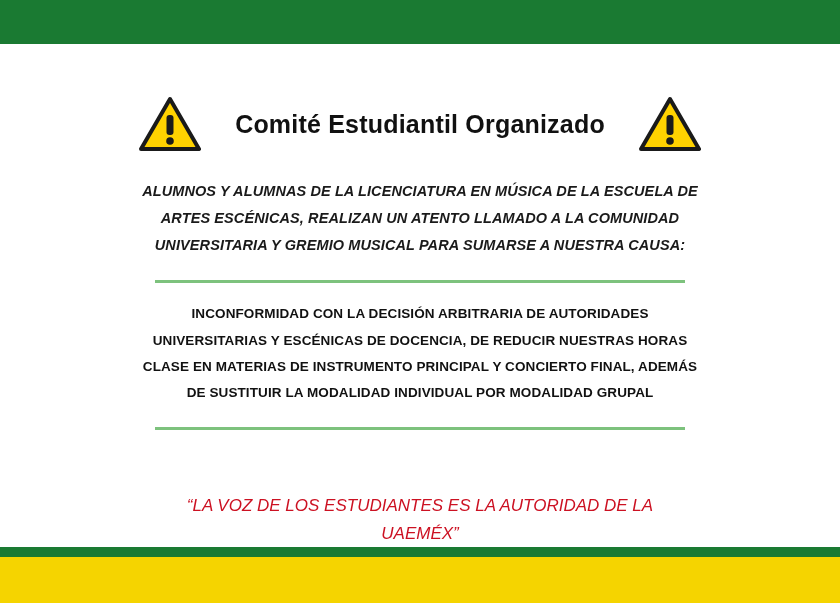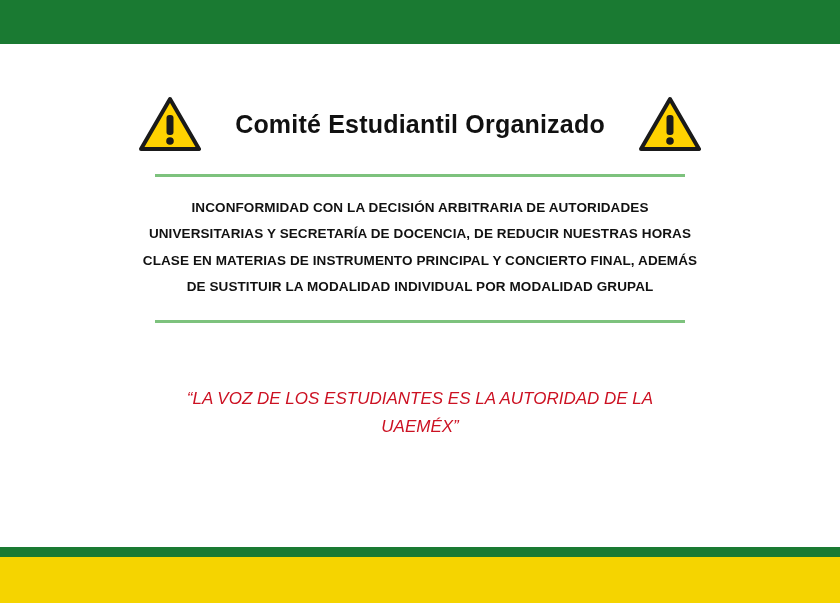--- a/index.html
+++ b/index.html
@@ -144,24 +144,25 @@
 
       <span class="warn-icon-wrap">
         <svg class="warn-icon" viewBox="0 0 62 56" xmlns="http://www.w3.org/2000/svg">
           <path d="M31 3 L60 53 L2 53 Z" fill="#ffd200" stroke="#1a1a1a" stroke-width="4" stroke-linejoin="round"></path>
           <rect x="27.5" y="19" width="7" height="20" rx="3" fill="#1a1a1a"></rect>
           <circle cx="31" cy="45" r="3.8" fill="#1a1a1a"></circle>
         </svg>
       </span>
     </div>
 
+    <p class="intro">ALUMNOS Y ALUMNAS DE LA LICENCIATURA EN MÚSICA DE LA ESCUELA DE ARTES ESCÉNICAS, REALIZAN UN ATENTO LLAMADO A LA COMUNIDAD UNIVERSITARIA Y GREMIO MUSICAL PARA SUMARSE A NUESTRA CAUSA:</p>
 
     <div class="rule"></div>
 
-    <p class="demand">INCONFORMIDAD CON LA DECISIÓN ARBITRARIA DE AUTORIDADES UNIVERSITARIAS Y SECRETARÍA DE DOCENCIA, DE REDUCIR NUESTRAS HORAS CLASE EN MATERIAS DE INSTRUMENTO PRINCIPAL Y CONCIERTO FINAL, ADEMÁS DE SUSTITUIR LA MODALIDAD INDIVIDUAL POR MODALIDAD GRUPAL</p>
+    <p class="demand">INCONFORMIDAD CON LA DECISIÓN ARBITRARIA DE AUTORIDADES UNIVERSITARIAS Y ESCÉNICAS DE DOCENCIA, DE REDUCIR NUESTRAS HORAS CLASE EN MATERIAS DE INSTRUMENTO PRINCIPAL Y CONCIERTO FINAL, ADEMÁS DE SUSTITUIR LA MODALIDAD INDIVIDUAL POR MODALIDAD GRUPAL</p>
 
     <div class="rule bottom"></div>
 
     <p class="slogan">“LA VOZ DE LOS ESTUDIANTES ES LA AUTORIDAD DE LA UAEMÉX”</p>
 
   </div>
 
   <div class="band-bottom-green"></div>
   <div class="band-bottom-yellow"></div>
 

